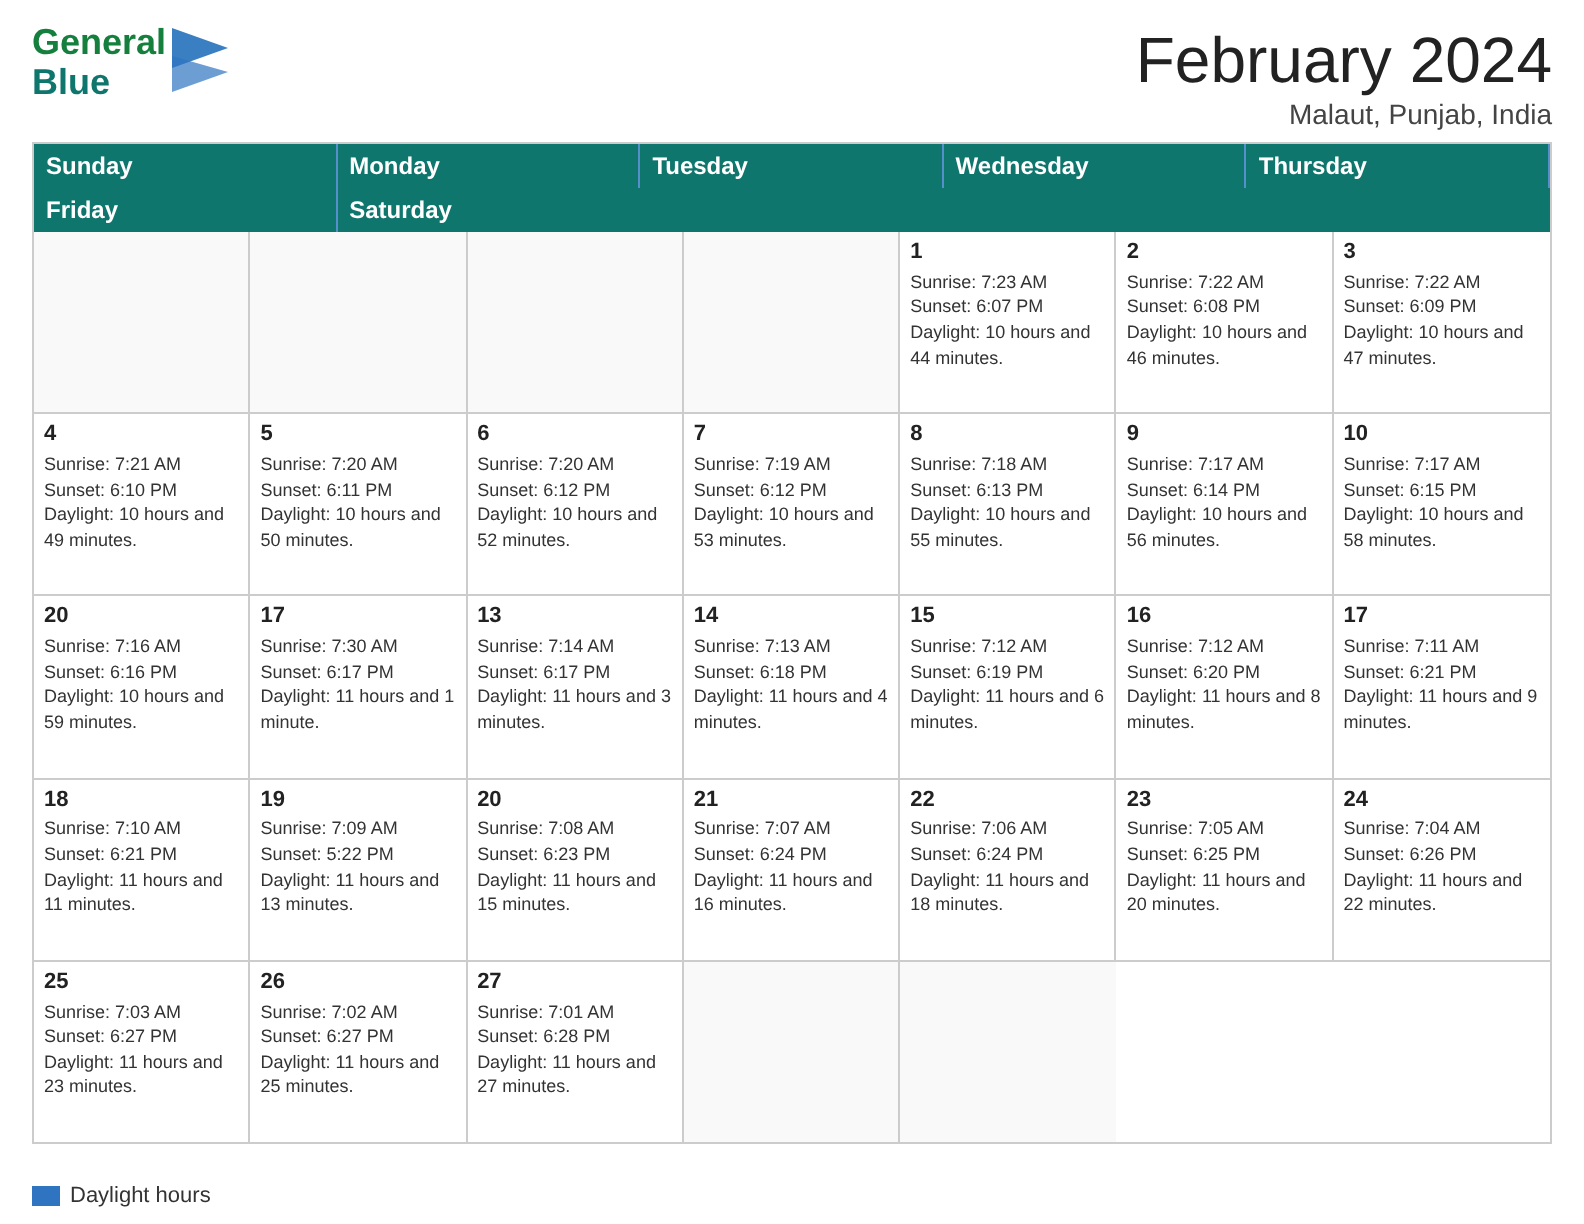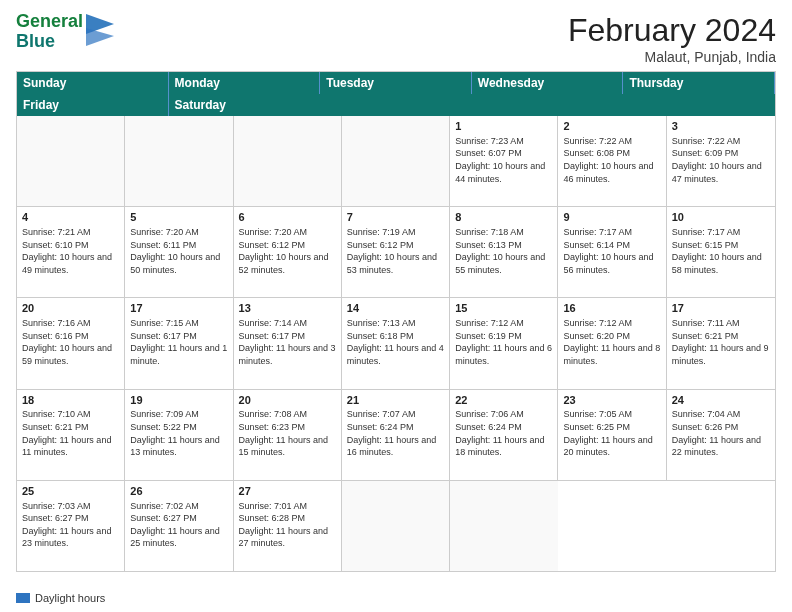--- a/index.html
+++ b/index.html
@@ -214,21 +214,21 @@
         </div>
         <div class="cal-row">
           <div class="cal-cell">
             <div class="day-num">20</div>
             <div class="sun-info" style="white-space: pre-line;">Sunrise: 7:16 AM
 Sunset: 6:16 PM
 Daylight: 10 hours and 59 minutes.</div>
           </div>
           <div class="cal-cell">
             <div class="day-num">17</div>
-            <div class="sun-info" style="white-space: pre-line;">Sunrise: 7:15 AM
+            <div class="sun-info" style="white-space: pre-line;">Sunrise: 7:30 AM
 Sunset: 6:17 PM
 Daylight: 11 hours and 1 minute.</div>
           </div>
           <div class="cal-cell">
             <div class="day-num">13</div>
             <div class="sun-info" style="white-space: pre-line;">Sunrise: 7:14 AM
 Sunset: 6:17 PM
 Daylight: 11 hours and 3 minutes.</div>
           </div>
           <div class="cal-cell">

